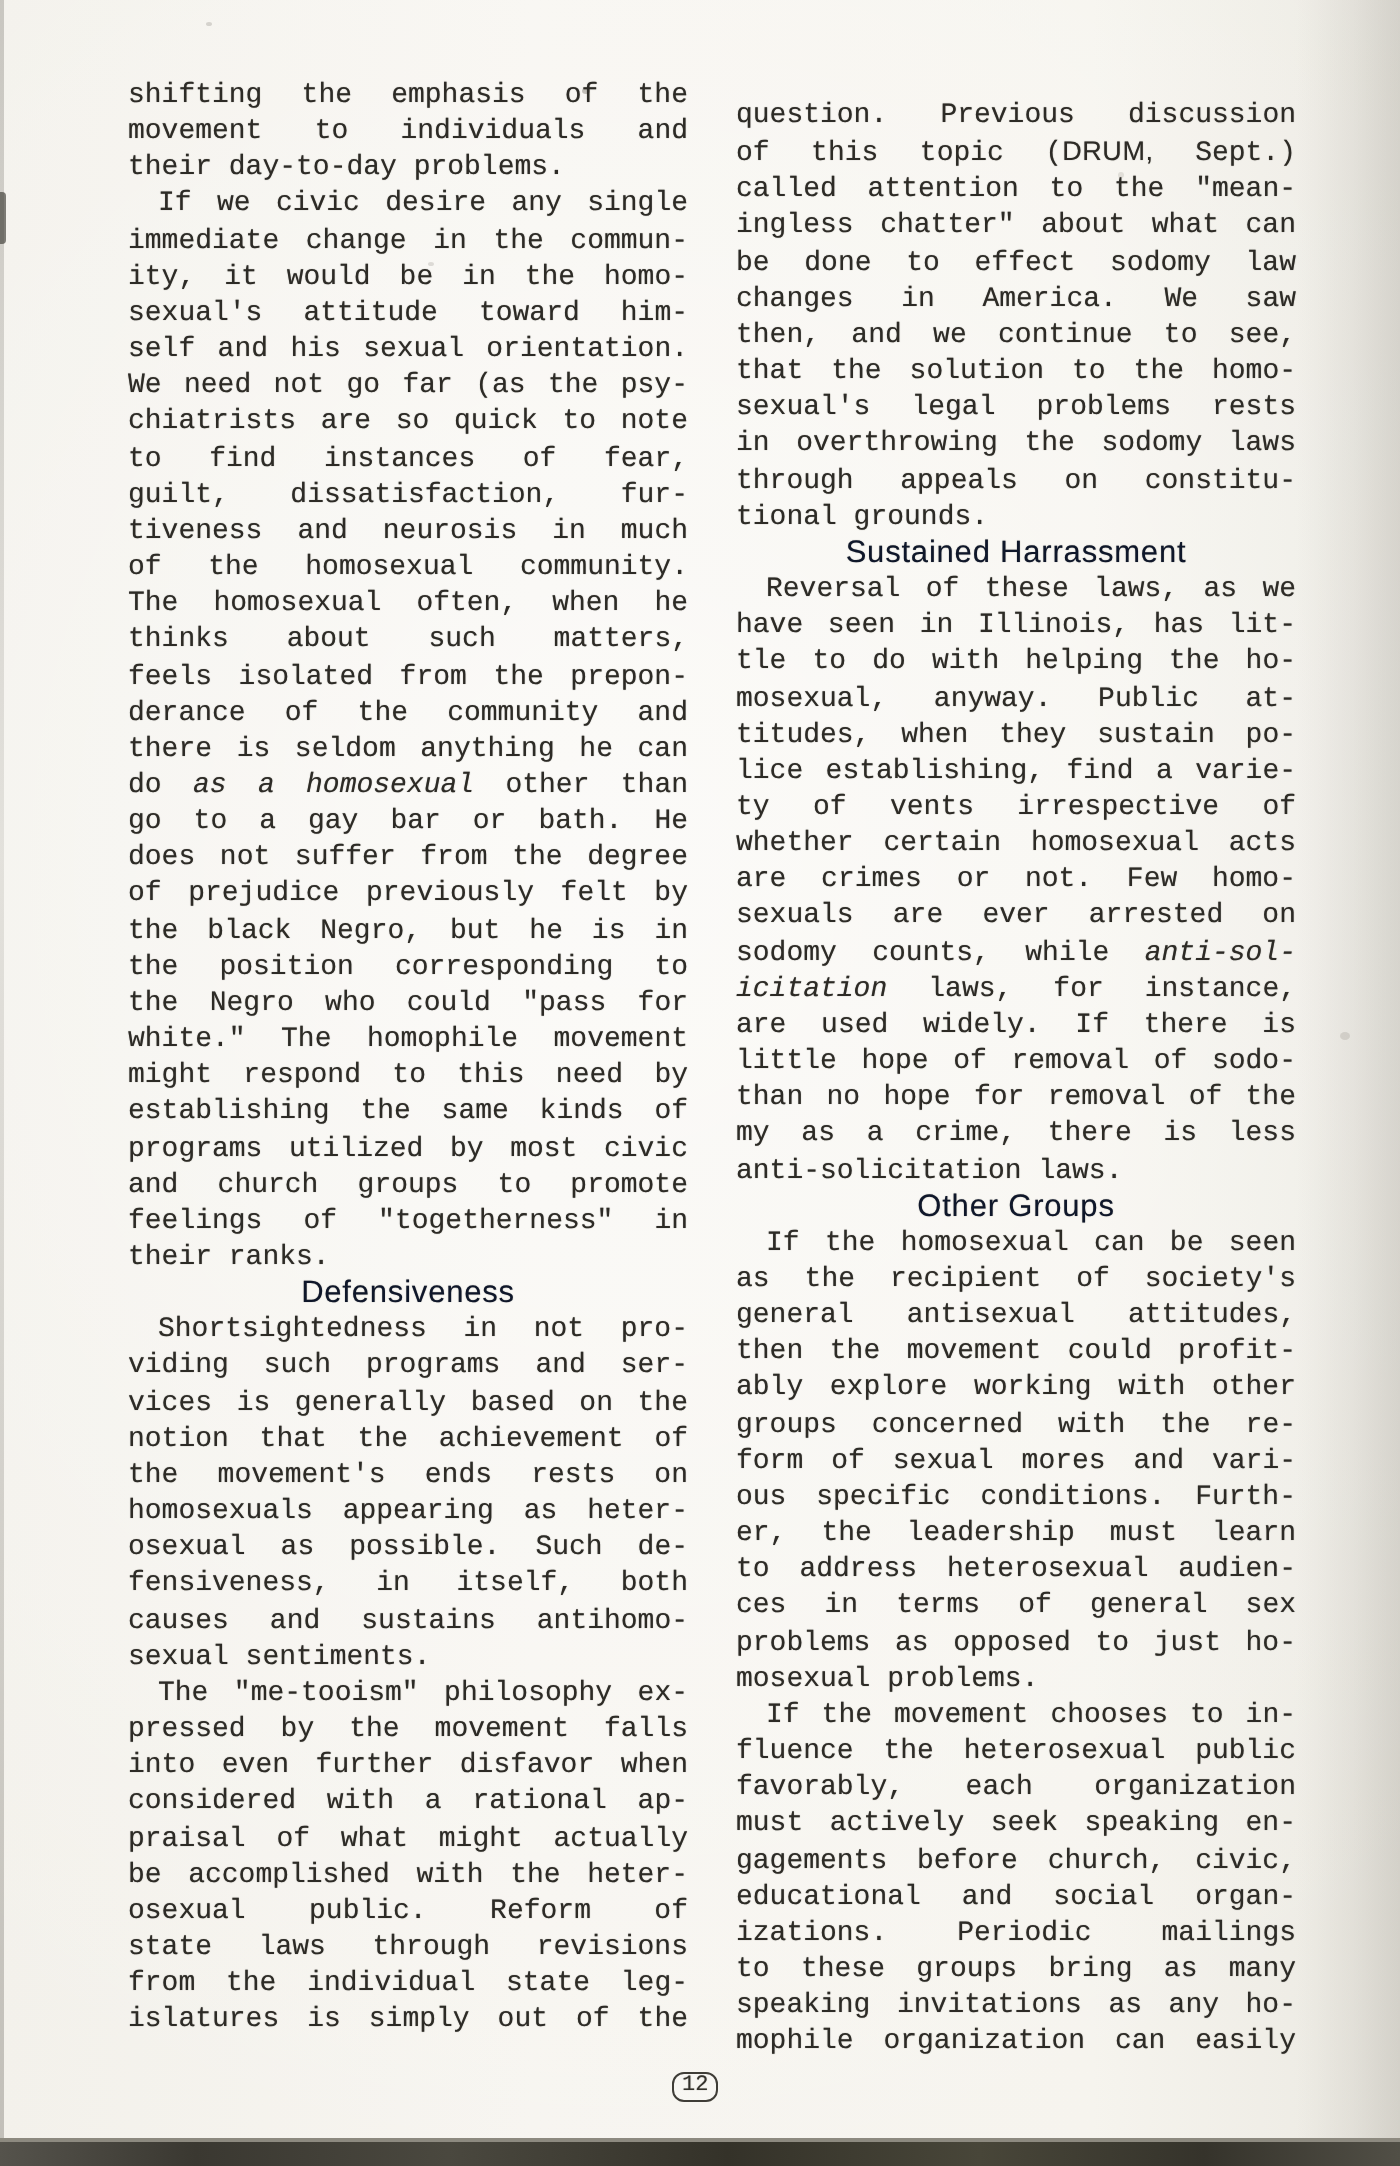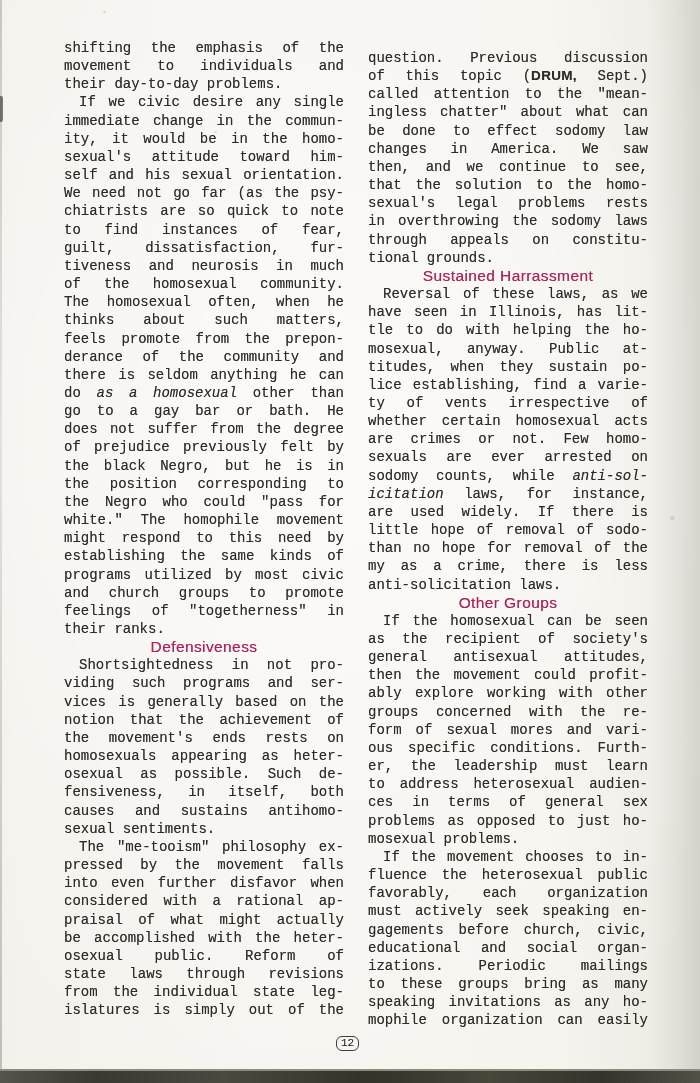--- a/index.html
+++ b/index.html
@@ -22,24 +22,24 @@
     text-shadow:0 0 0.5px rgba(45,43,38,0.55);
   }
   .col-left{left:64px;top:39px;}
   .col-right{left:368px;top:49px;}
   .line{white-space:nowrap;}
   .line.j{text-align:justify;text-align-last:justify;white-space:normal;}
   .line.ind{padding-left:15px;box-sizing:border-box;}
   .line.h{
     text-align:center;text-align-last:center;
     font-family:"Liberation Sans","DejaVu Sans",sans-serif;
-    font-size:15.5px;letter-spacing:0.4px;color:#be185d;
+    font-size:15.5px;letter-spacing:0.4px;color:#0f172a;
   }
   .it{font-style:italic;}
-  .sb{font-family:"Liberation Sans","DejaVu Sans",sans-serif;font-weight:bold;font-size:13.5px;letter-spacing:0.3px;}
+  .sb{font-family:"Liberation Sans","DejaVu Sans",sans-serif;font-weight:normal;font-size:13.5px;letter-spacing:0.3px;}
   .page-badge{
     position:absolute;left:336px;top:1036px;
     border:1.6px solid #3f3d37;border-radius:6px;
     padding:0px 4px 1px 4px;
     font-size:11px;color:#34322c;
     text-shadow:0 0 0.5px rgba(45,43,38,0.5);
     background:rgba(255,255,255,0.15);
   }
   .bottom-band{
     position:absolute;left:0;right:0;bottom:0;height:12px;
@@ -86,21 +86,21 @@
     <div class="line j">sexual's attitude toward him-</div>
     <div class="line j">self and his sexual orientation.</div>
     <div class="line j">We need not go far (as the psy-</div>
     <div class="line j">chiatrists are so quick to note</div>
     <div class="line j">to find instances of fear,</div>
     <div class="line j">guilt, dissatisfaction, fur-</div>
     <div class="line j">tiveness and neurosis in much</div>
     <div class="line j">of the homosexual community.</div>
     <div class="line j">The homosexual often, when he</div>
     <div class="line j">thinks about such matters,</div>
-    <div class="line j">feels promote from the prepon-</div>
+    <div class="line j">feels isolated from the prepon-</div>
     <div class="line j">derance of the community and</div>
     <div class="line j">there is seldom anything he can</div>
     <div class="line j">do <span class="it">as a homosexual</span> other than</div>
     <div class="line j">go to a gay bar or bath. He</div>
     <div class="line j">does not suffer from the degree</div>
     <div class="line j">of prejudice previously felt by</div>
     <div class="line j">the black Negro, but he is in</div>
     <div class="line j">the position corresponding to</div>
     <div class="line j">the Negro who could "pass for</div>
     <div class="line j">white." The homophile movement</div>

